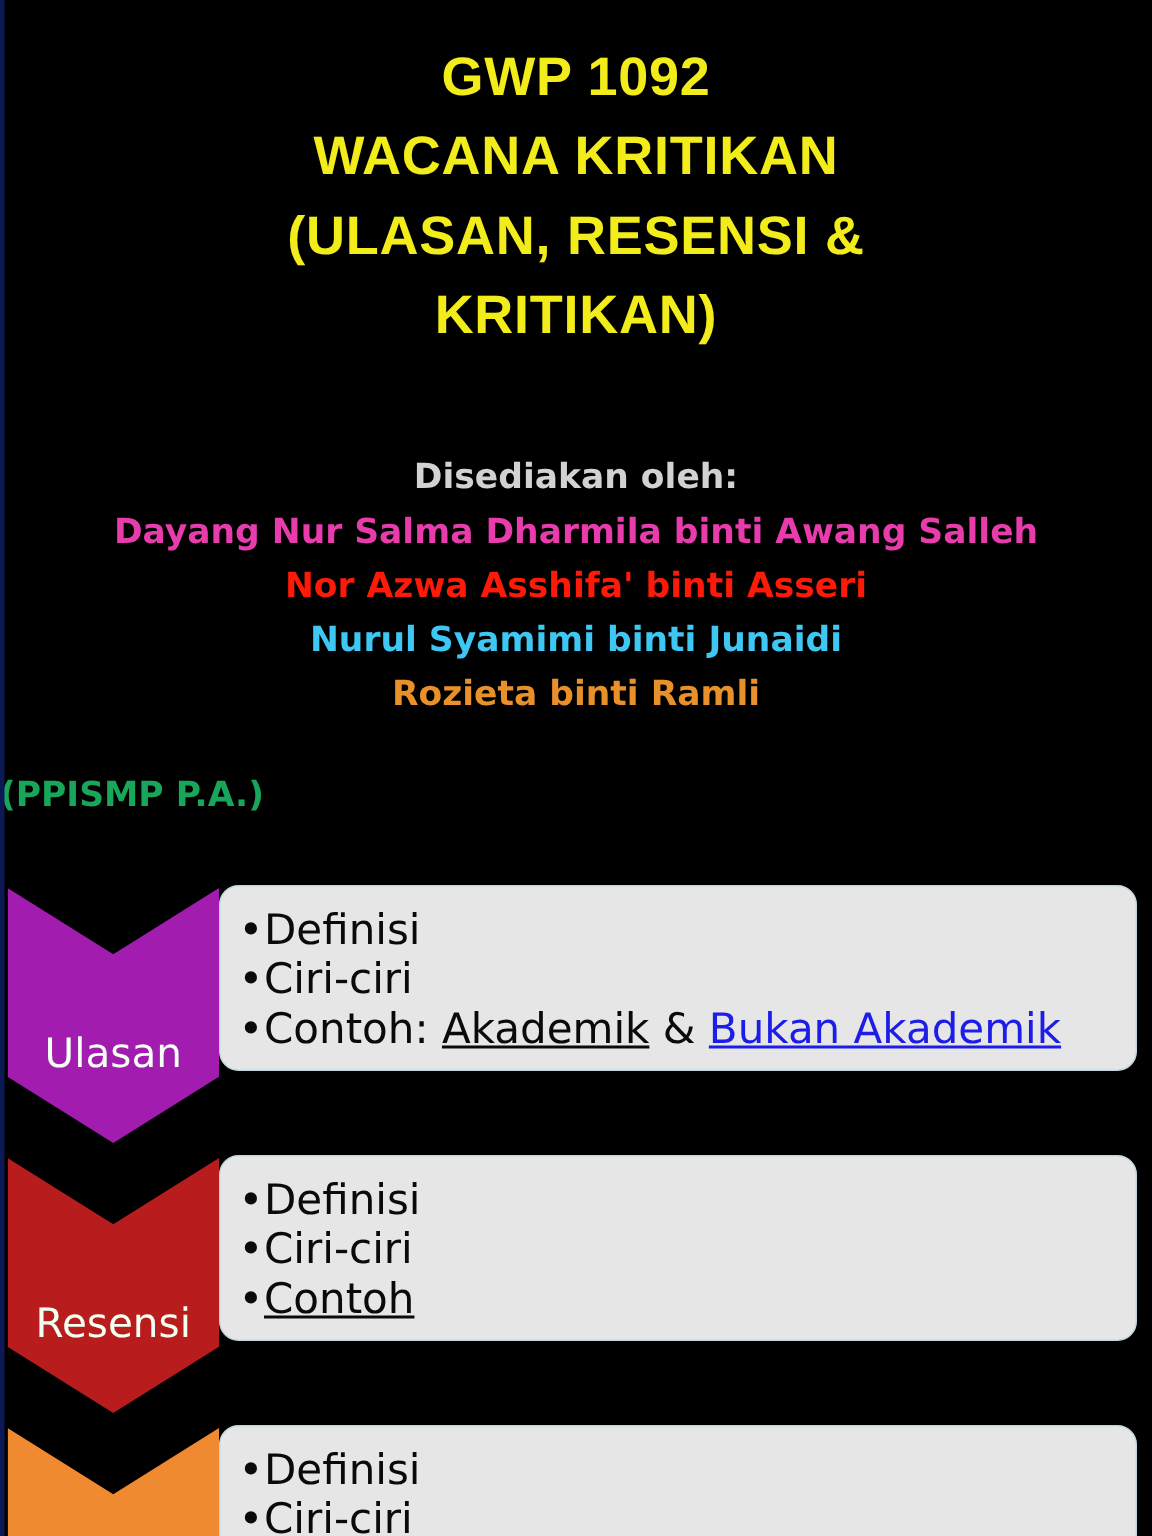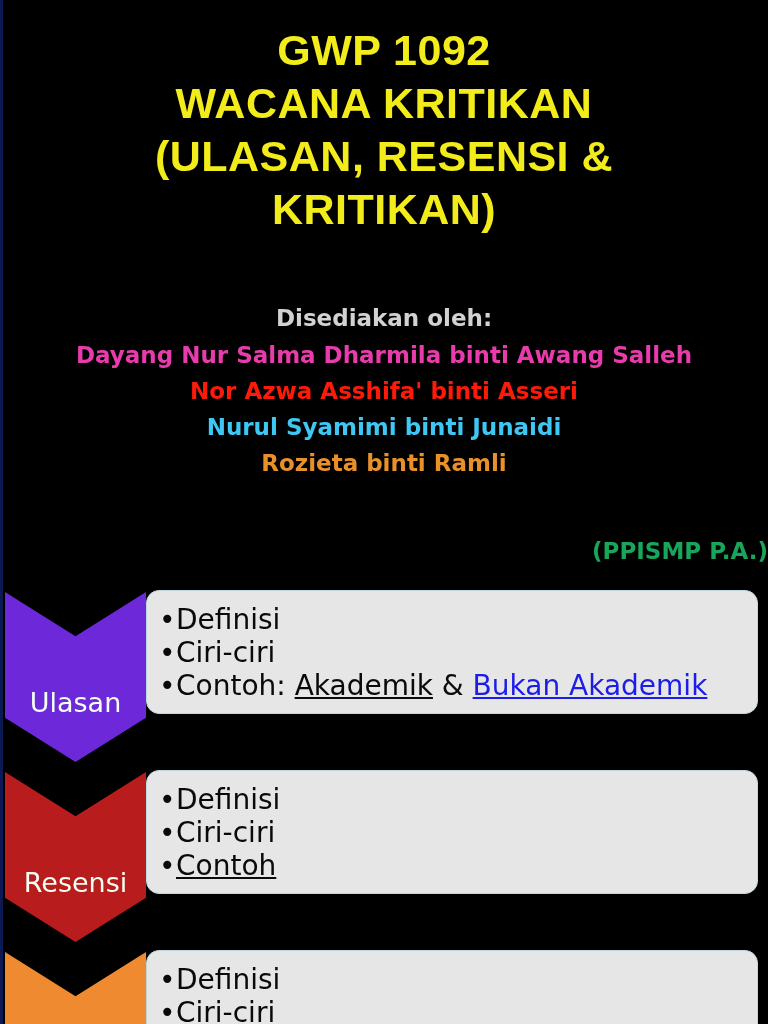--- a/index.html
+++ b/index.html
@@ -28,21 +28,21 @@
   .title-block{
     position:absolute;
     left:0; top:24px;
     width:768px;
     text-align:center;
     padding:0 60px;
   }
   .title-line{
     font-family:"Liberation Sans", sans-serif;
     font-weight:700;
-    font-size:43px;
+    font-size:36px;
     line-height:53px;
     color:#F2EC1B;
     letter-spacing:0.5px;
     white-space:nowrap;
   }
 
   
   .credits{
     position:absolute;
     left:0; top:300px;
@@ -57,23 +57,23 @@
     white-space:nowrap;
   }
   .credit-lead  { color:#D2D2D2; margin-bottom:1px; }
   .credit-n1    { color:#E83CAD; }
   .credit-n2    { color:#FD1A08; }
   .credit-n3    { color:#3FC7F4; }
   .credit-n4    { color:#E8912A; }
 
   .programme{
     position:absolute;
-    left:0; top:538px;
-    width:768px;
-    text-align:right;
+    left:0; top:517px;
+    width:768px;
+    text-align:left;
     font-family:"DejaVu Sans", sans-serif;
     font-weight:700;
     font-size:23px;
     color:#18A65A;
   }
 
   
   .rows{
     position:absolute;
     left:0; top:0;
@@ -122,21 +122,21 @@
     line-height:33px;
     color:#0A0A0A;
     white-space:nowrap;
   }
   .dot{ display:inline-block; width:17px; }
   .u-black{ text-decoration:underline; color:#0A0A0A; }
   .u-link{ text-decoration:underline; color:#1D1DE8; }
 
   
   #row1 { top:0; }
-  #row1 .chev  { top:592px; background:#6d28d9; z-index:10; }
+  #row1 .chev  { top:592px; background:#a21caf; z-index:10; }
   #row1 .card  { top:590px; height:124px; z-index:20; }
 
   
   #row2 { top:0; }
   #row2 .chev  { top:772px; background:#b91c1c; z-index:12; }
   #row2 .card  { top:770px; height:124px; z-index:22; }
 
   
   #row3 { top:0; }
   #row3 .chev  { top:952px; background:#F08A30; z-index:14; }

